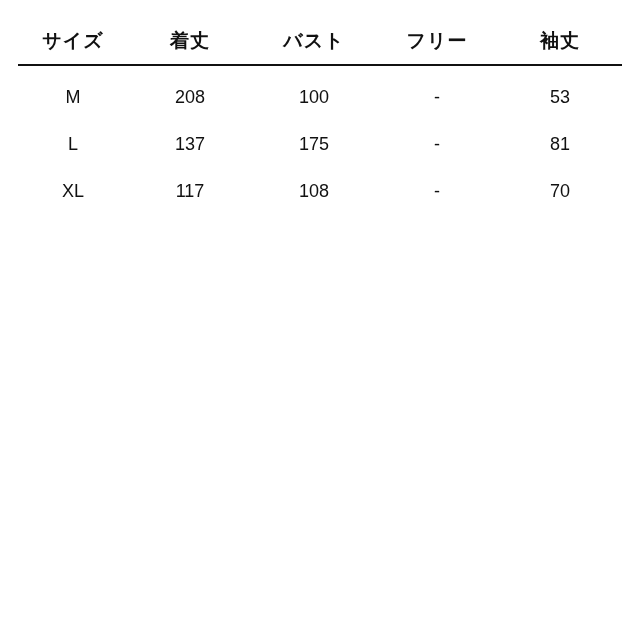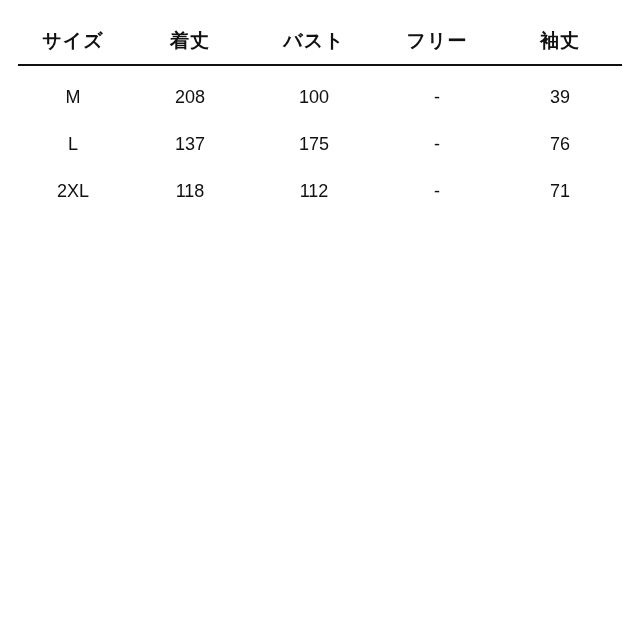--- a/index.html
+++ b/index.html
@@ -82,31 +82,31 @@
         <th>フリー</th>
         <th>袖丈</th>
       </tr>
     </thead>
     <tbody>
       <tr>
         <td>M</td>
         <td>208</td>
         <td>100</td>
         <td class="dash">-</td>
-        <td>39</td>
+        <td>53</td>
       </tr>
       <tr>
         <td>L</td>
         <td>137</td>
         <td>175</td>
         <td class="dash">-</td>
-        <td>76</td>
+        <td>81</td>
       </tr>
       <tr>
-        <td>2XL</td>
-        <td>118</td>
-        <td>112</td>
+        <td>XL</td>
+        <td>117</td>
+        <td>108</td>
         <td class="dash">-</td>
-        <td>71</td>
+        <td>70</td>
       </tr>
     </tbody>
   </table>
 </div>
 
 </body></html>

